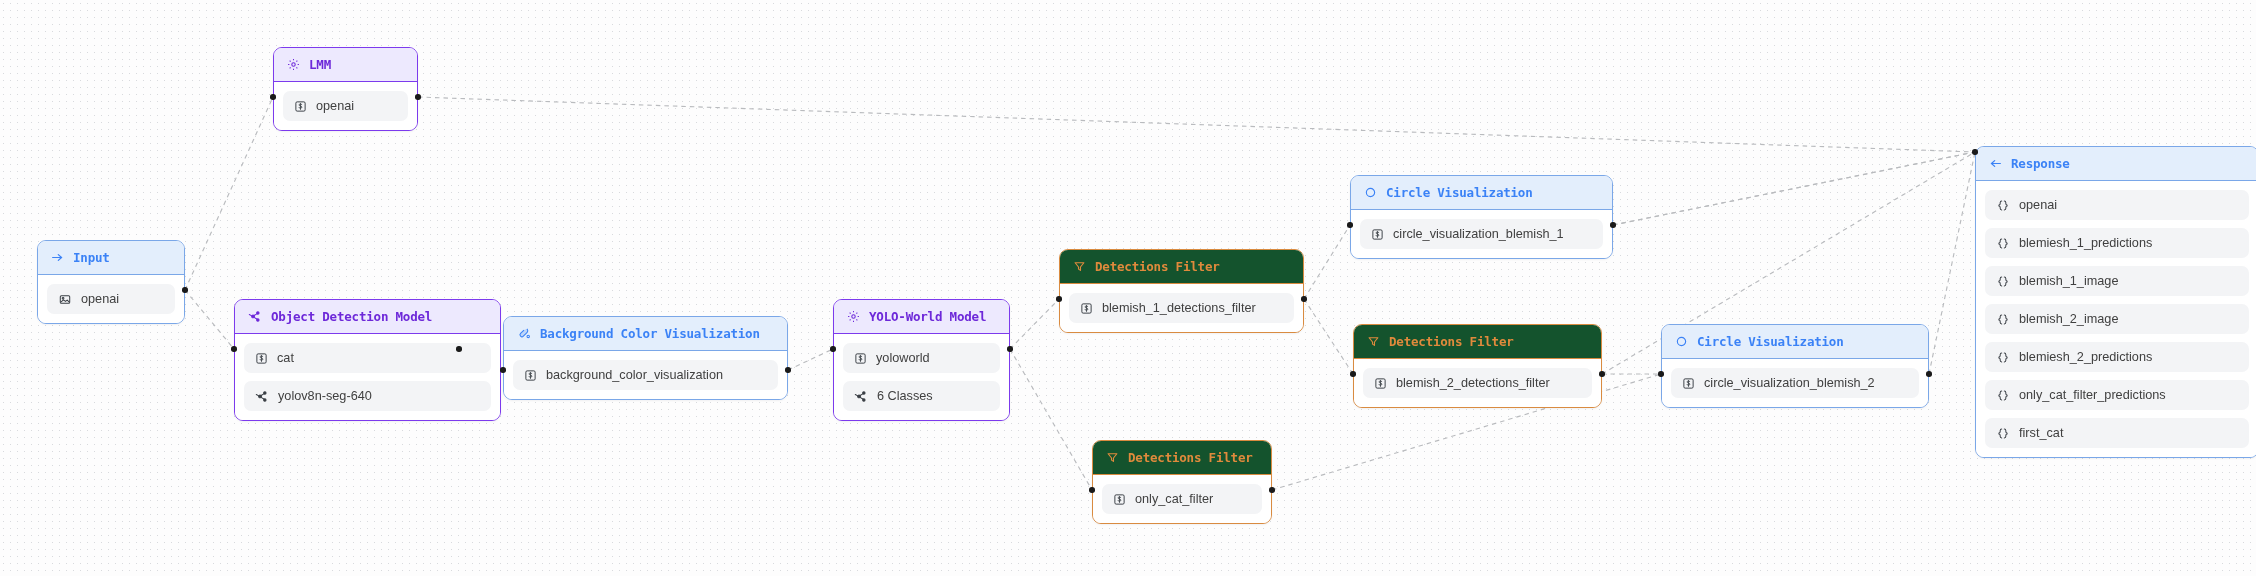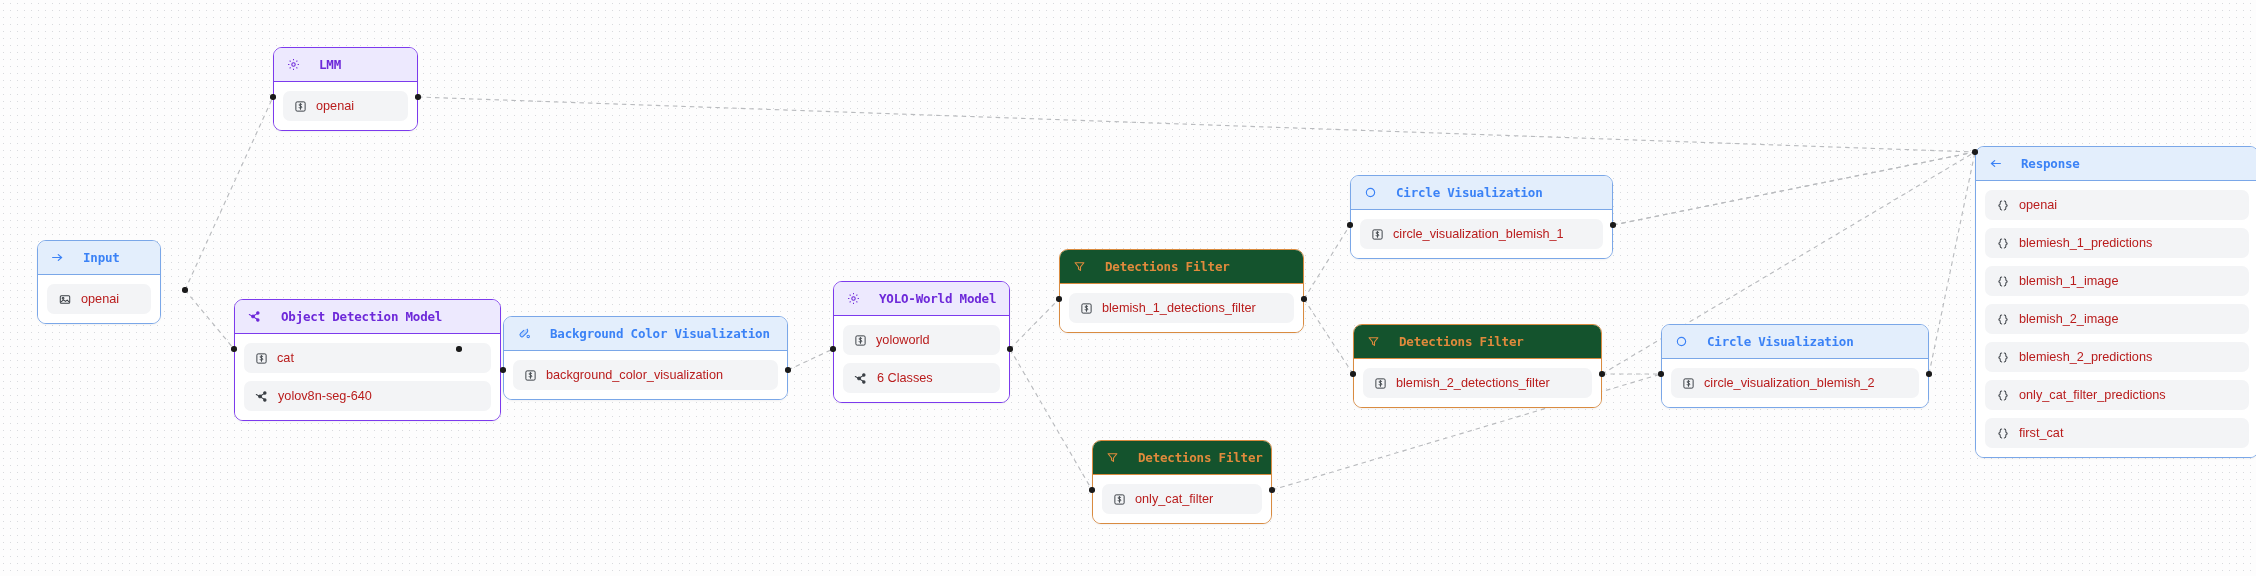--- a/index.html
+++ b/index.html
@@ -17,32 +17,32 @@
 
   .node {
     position:absolute; z-index:2;
     border-radius:9px;
     background:#ffffff;
     border:1.3px solid #c9c9c9;
     overflow:hidden;
     box-shadow:0 1px 2px rgba(16,24,40,.05);
   }
   .node .hdr {
-    display:flex; align-items:center; gap:19px;
+    display:flex; align-items:center; gap:9px;
     padding:9px 13px;
     font-family:"DejaVu Sans Mono","Liberation Mono",monospace;
     font-size:12.5px; font-weight:700; letter-spacing:-0.2px;
     white-space:nowrap;
   }
   .node .body { padding:9px; display:flex; flex-direction:column; gap:8px; background:#fff; }
   .node .row {
     display:flex; align-items:center; gap:9px;
     background:#f3f4f6; border-radius:7px;
     padding:8px 11px;
-    font-size:12.7px; color:#b91c1c; white-space:nowrap;
+    font-size:12.7px; color:#404040; white-space:nowrap;
   }
   .ico { flex:0 0 auto; display:inline-flex; align-items:center; justify-content:center; }
 
   
   .t-purple { border-color:#7c3aed; }
   .t-purple .hdr { background:#ede9fe; color:#6d28d9; border-bottom:1.3px solid #7c3aed; }
   .t-blue { border-color:#7aa7e8; }
   .t-blue .hdr { background:#e3eefc; color:#3b82f6; border-bottom:1.3px solid #7aa7e8; }
   .t-amber { border-color:#d98b40; }
   .t-amber .hdr { background:#14532d; color:#e08a3c; border-bottom:1.3px solid #d98b40; }
@@ -64,21 +64,21 @@
       <line x1="1304" y1="299" x2="1350" y2="225" stroke="#b9bbbe" stroke-width="1.15" stroke-dasharray="4.5 4"></line>
       <line x1="1304" y1="299" x2="1353" y2="374" stroke="#b9bbbe" stroke-width="1.15" stroke-dasharray="4.5 4"></line>
       <line x1="1613" y1="225" x2="1975" y2="152" stroke="#b9bbbe" stroke-width="1.15" stroke-dasharray="4.5 4"></line>
       <line x1="1613" y1="225" x2="1975" y2="152" stroke="#b9bbbe" stroke-width="1.15" stroke-dasharray="4.5 4"></line>
       <line x1="1602" y1="374" x2="1661" y2="374" stroke="#b9bbbe" stroke-width="1.15" stroke-dasharray="4.5 4"></line>
       <line x1="1602" y1="374" x2="1975" y2="152" stroke="#b9bbbe" stroke-width="1.15" stroke-dasharray="4.5 4"></line>
       <line x1="1929" y1="374" x2="1975" y2="152" stroke="#b9bbbe" stroke-width="1.15" stroke-dasharray="4.5 4"></line>
       <line x1="1272" y1="490" x2="1661" y2="374" stroke="#b9bbbe" stroke-width="1.15" stroke-dasharray="4.5 4"></line>
     </svg>
   <div id="nodes-layer">
-      <div class="node t-blue" style="left: 37px; top: 240px; width: 124px;">
+      <div class="node t-blue" style="left: 37px; top: 240px; width: 148px;">
         <div class="hdr">
           <span class="ico">
             <svg width="13" height="13" viewBox="0 0 16 16" fill="none" stroke="#3b82f6" stroke-width="1.5" stroke-linecap="round" stroke-linejoin="round">
               <path d="M2 8h11"></path>
               <path d="M9 4.5 13 8l-4 3.5"></path>
             </svg>
           </span>
           <span>Input</span>
         </div>
         <div class="body">
@@ -169,21 +169,21 @@
               <svg width="13" height="13" viewBox="0 0 16 16" fill="none" stroke="#3a3f45" stroke-width="1.2" stroke-linejoin="round">
                 <rect x="2.3" y="2.3" width="11.4" height="11.4" rx="1.6"></rect>
                 <path d="M9.6 6.1c0-.8-.8-1.3-1.7-1.3s-1.7.5-1.7 1.3.7 1.1 1.7 1.3 1.8.5 1.8 1.4-.8 1.4-1.8 1.4-1.8-.5-1.8-1.4" stroke-width="1.05"></path>
                 <path d="M8 3.9v8.2" stroke-width="1.05"></path>
               </svg>
             </span>
             <span>background_color_visualization</span>
           </div>
         </div>
       </div>
-      <div class="node t-purple" style="left: 833px; top: 281px; width: 177px;">
+      <div class="node t-purple" style="left: 833px; top: 299px; width: 177px;">
         <div class="hdr">
           <span class="ico">
             <svg width="13" height="13" viewBox="0 0 16 16" fill="none" stroke="#6d28d9" stroke-width="1.3">
               <circle cx="8" cy="8" r="2.1"></circle>
               <path d="M8 1.3v1.6M8 13.1v1.6M1.3 8h1.6M13.1 8h1.6M3.3 3.3l1.1 1.1M11.6 11.6l1.1 1.1M12.7 3.3l-1.1 1.1M4.4 11.6l-1.1 1.1"></path>
             </svg>
           </span>
           <span>YOLO-World Model</span>
         </div>
         <div class="body">

